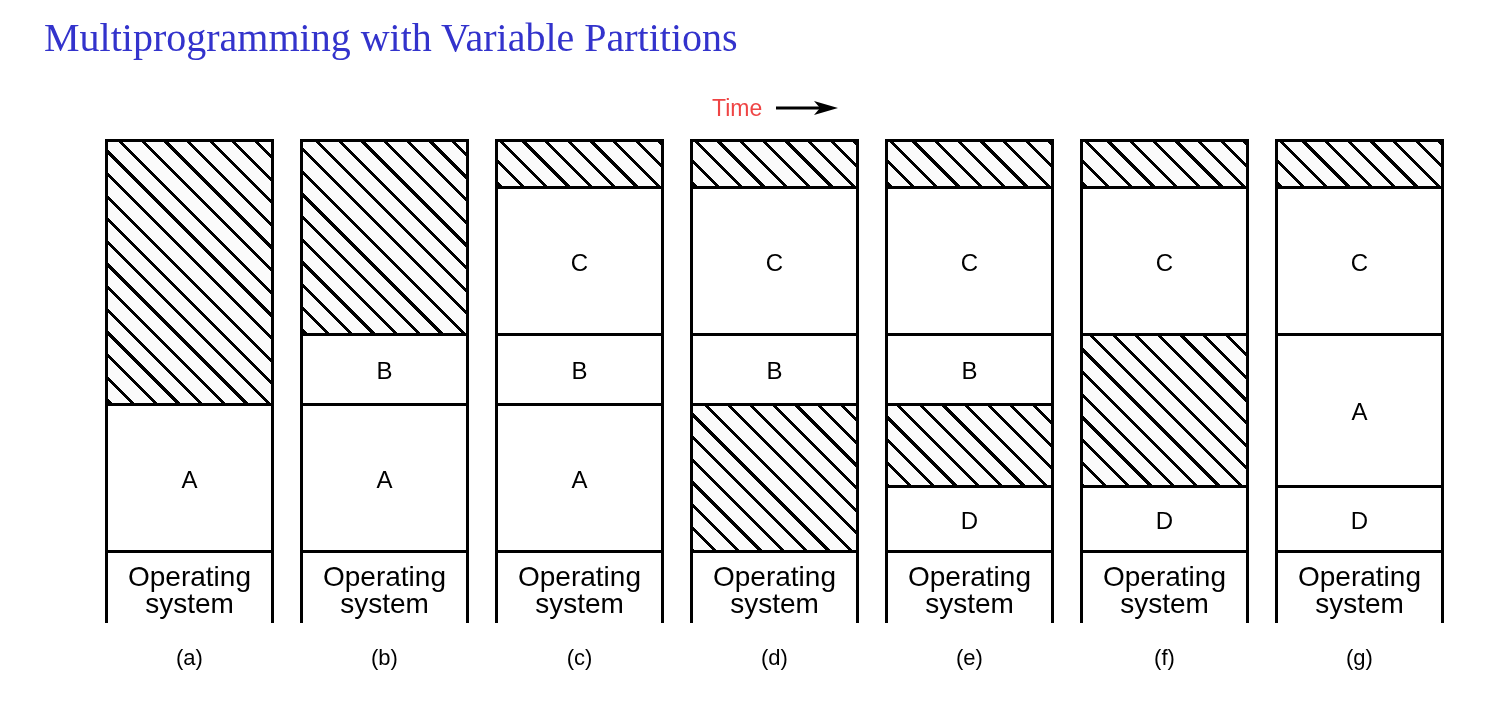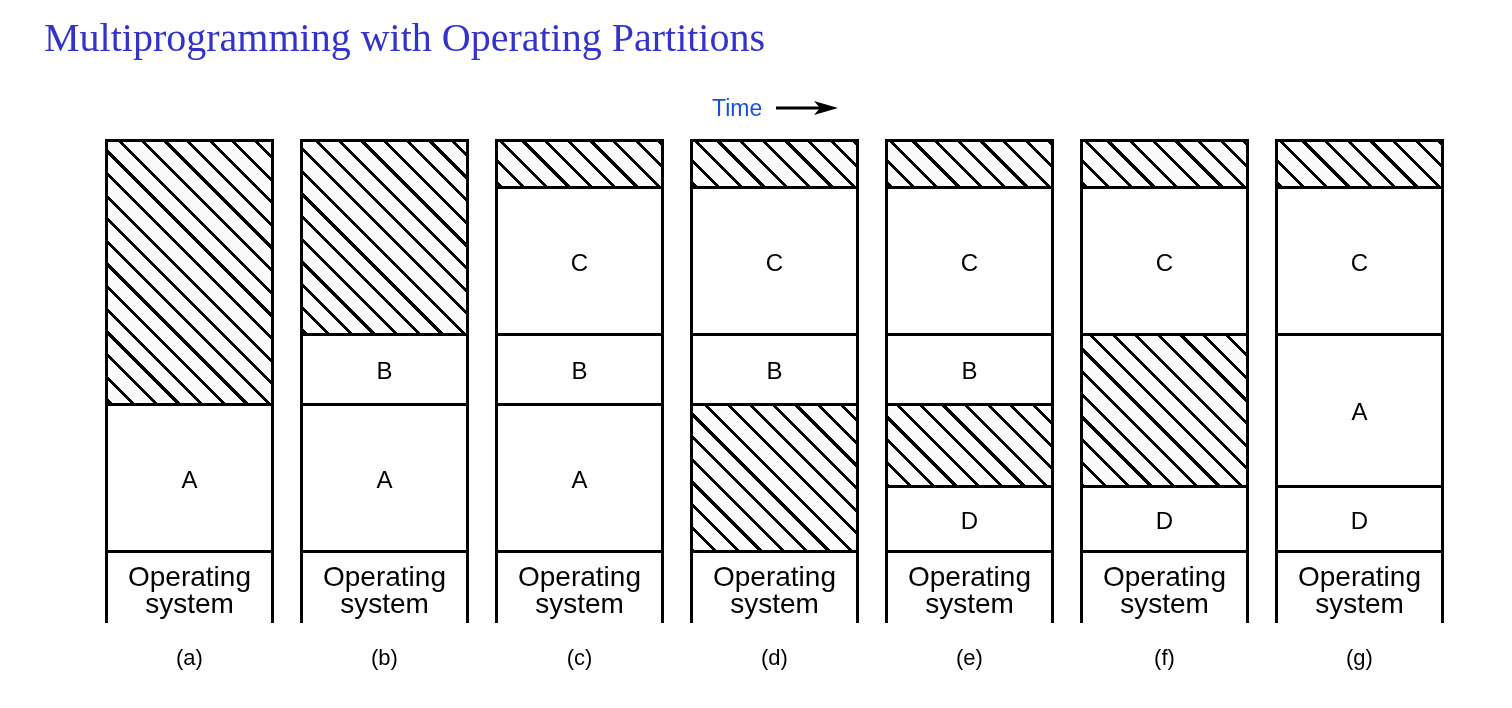--- a/index.html
+++ b/index.html
@@ -34,21 +34,21 @@
     position: absolute;
     left: 712px;
     top: 94px;
     display: flex;
     align-items: center;
     gap: 14px;
     height: 28px;
   }
   #time-axis .time-text {
     font-size: 23px;
-    color: #1d4ed8;
+    color: #ef4444;
     line-height: 26px;
   }
   #time-axis .arrow-wrap {
     display: block;
     width: 62px;
     height: 18px;
   }
 
   
   #diagram {
@@ -114,21 +114,21 @@
     top: 645px;
     width: 169px;
     text-align: center;
     font-size: 22px;
     color: #000000;
   }
 </style>
 </head>
 <body>
 
-<div id="slide-title">Multiprogramming with Operating Partitions</div>
+<div id="slide-title">Multiprogramming with Variable Partitions</div>
 
 <div id="time-axis">
   <span class="time-text">Time</span>
   <span class="arrow-wrap">
     <svg width="62" height="18" viewBox="0 0 62 18" xmlns="http://www.w3.org/2000/svg">
       <line x1="0" y1="9" x2="44" y2="9" stroke="#000000" stroke-width="3"></line>
       <polygon points="38,2 62,9 38,16 44,9" fill="#000000"></polygon>
     </svg>
   </span>
 </div>

